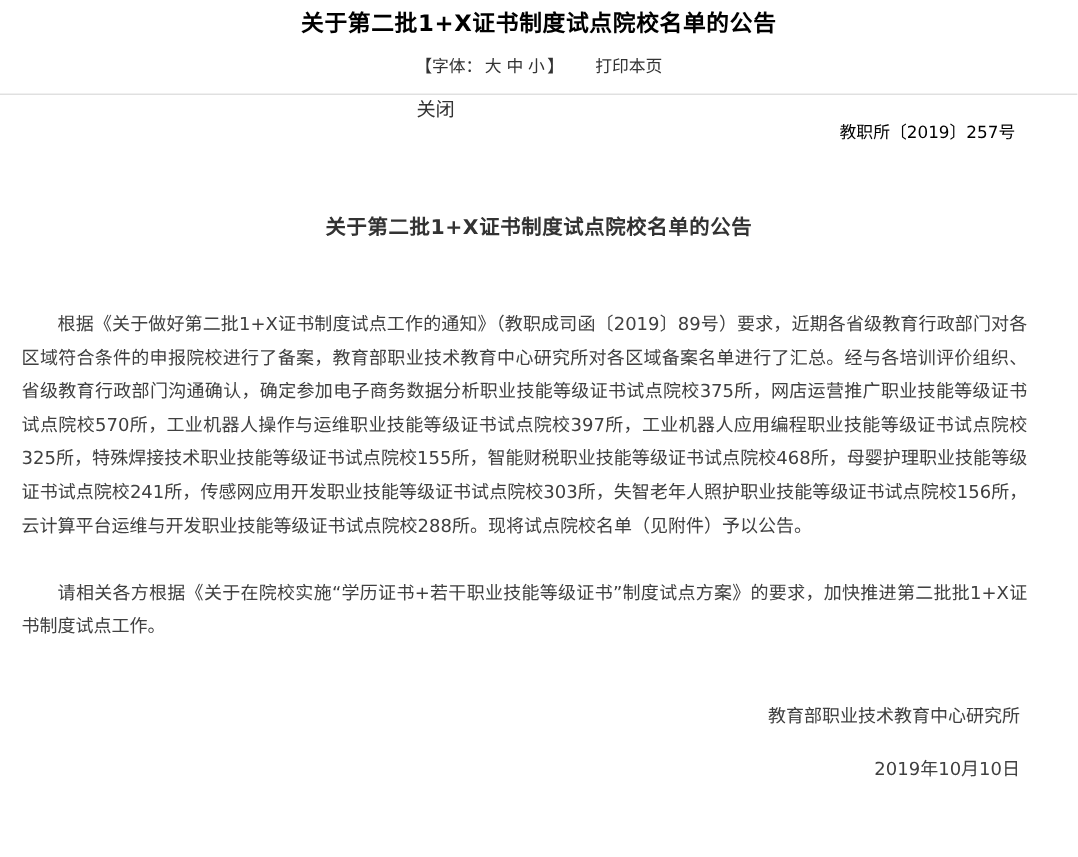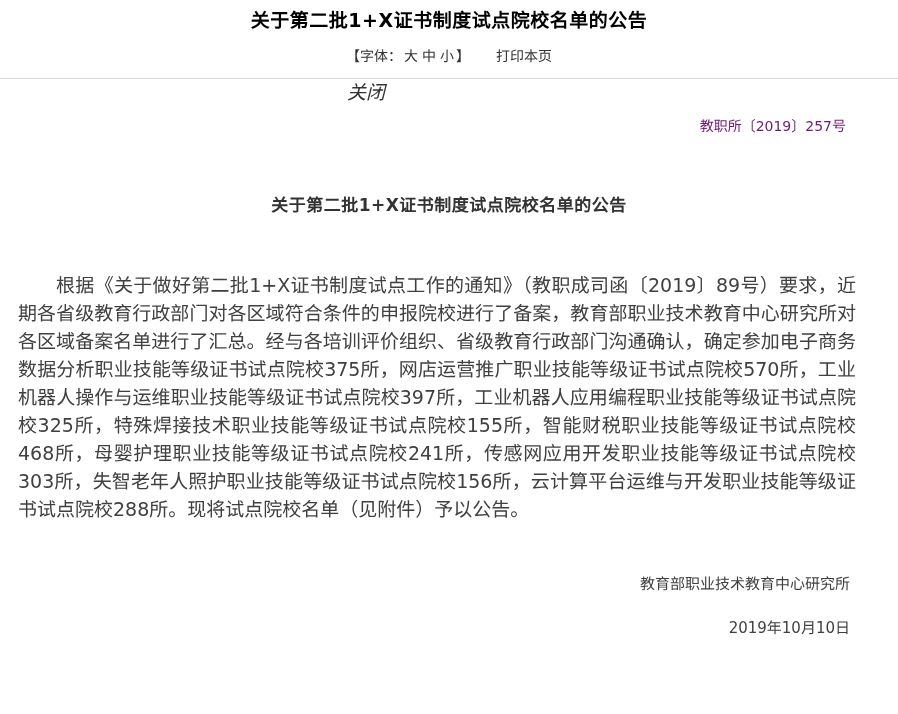--- a/index.html
+++ b/index.html
@@ -48,48 +48,47 @@
     cursor: pointer;
   }
   .header-divider {
     border: none;
     border-top: 1px solid #d9d9d9;
     height: 0;
     width: 898px;
   }
   .close-row {
     margin: 4px 0 0 347px;
-    font-size: 19px;
+    font-size: 16px;
     line-height: 18px;
-    font-style: italic;
   }
   .close-button { color: #333333; cursor: pointer; display: inline-block; }
 
   
   .doc-number {
-    margin-top: 15px;
+    margin-top: 0;
     text-align: right;
     padding-right: 52px;
     font-size: 14px;
-    color: #701a75;
+    color: #000000;
     line-height: 20px;
   }
   .doc-title {
     margin-top: 57px;
     text-align: center;
     font-size: 17px;
     font-weight: bold;
     color: #333333;
     line-height: 24px;
     letter-spacing: 0.5px;
   }
   .doc-body {
     margin-top: 54px;
     padding: 0 42px 0 18px;
-    font-size: 19px;
+    font-size: 15px;
     color: #404040;
     line-height: 28px;
     text-align: justify;
   }
   .doc-body p { text-indent: 2em; }
   .doc-body p + p { margin-top: 28px; }
   .attachment-row {
     margin-top: 14px;
     text-indent: 2em;
   }
@@ -123,18 +122,19 @@
 <div class="close-row">
   <span class="close-button">关闭</span>
 </div>
 
 <div class="doc-number">教职所〔2019〕257号</div>
 
 <div class="doc-title">关于第二批1+X证书制度试点院校名单的公告</div>
 
 <div class="doc-body">
   <p>根据《关于做好第二批1+X证书制度试点工作的通知》（教职成司函〔2019〕89号）要求，近期各省级教育行政部门对各区域符合条件的申报院校进行了备案，教育部职业技术教育中心研究所对各区域备案名单进行了汇总。经与各培训评价组织、省级教育行政部门沟通确认，确定参加电子商务数据分析职业技能等级证书试点院校375所，网店运营推广职业技能等级证书试点院校570所，工业机器人操作与运维职业技能等级证书试点院校397所，工业机器人应用编程职业技能等级证书试点院校325所，特殊焊接技术职业技能等级证书试点院校155所，智能财税职业技能等级证书试点院校468所，母婴护理职业技能等级证书试点院校241所，传感网应用开发职业技能等级证书试点院校303所，失智老年人照护职业技能等级证书试点院校156所，云计算平台运维与开发职业技能等级证书试点院校288所。现将试点院校名单（见附件）予以公告。</p>
+  <p>请相关各方根据《关于在院校实施“学历证书+若干职业技能等级证书”制度试点方案》的要求，加快推进第二批批1+X证书制度试点工作。</p>
 </div>
 
 <div class="signature-block">
   <div>教育部职业技术教育中心研究所</div>
   <div class="signature-date">2019年10月10日</div>
 </div>
 
 </body></html>

